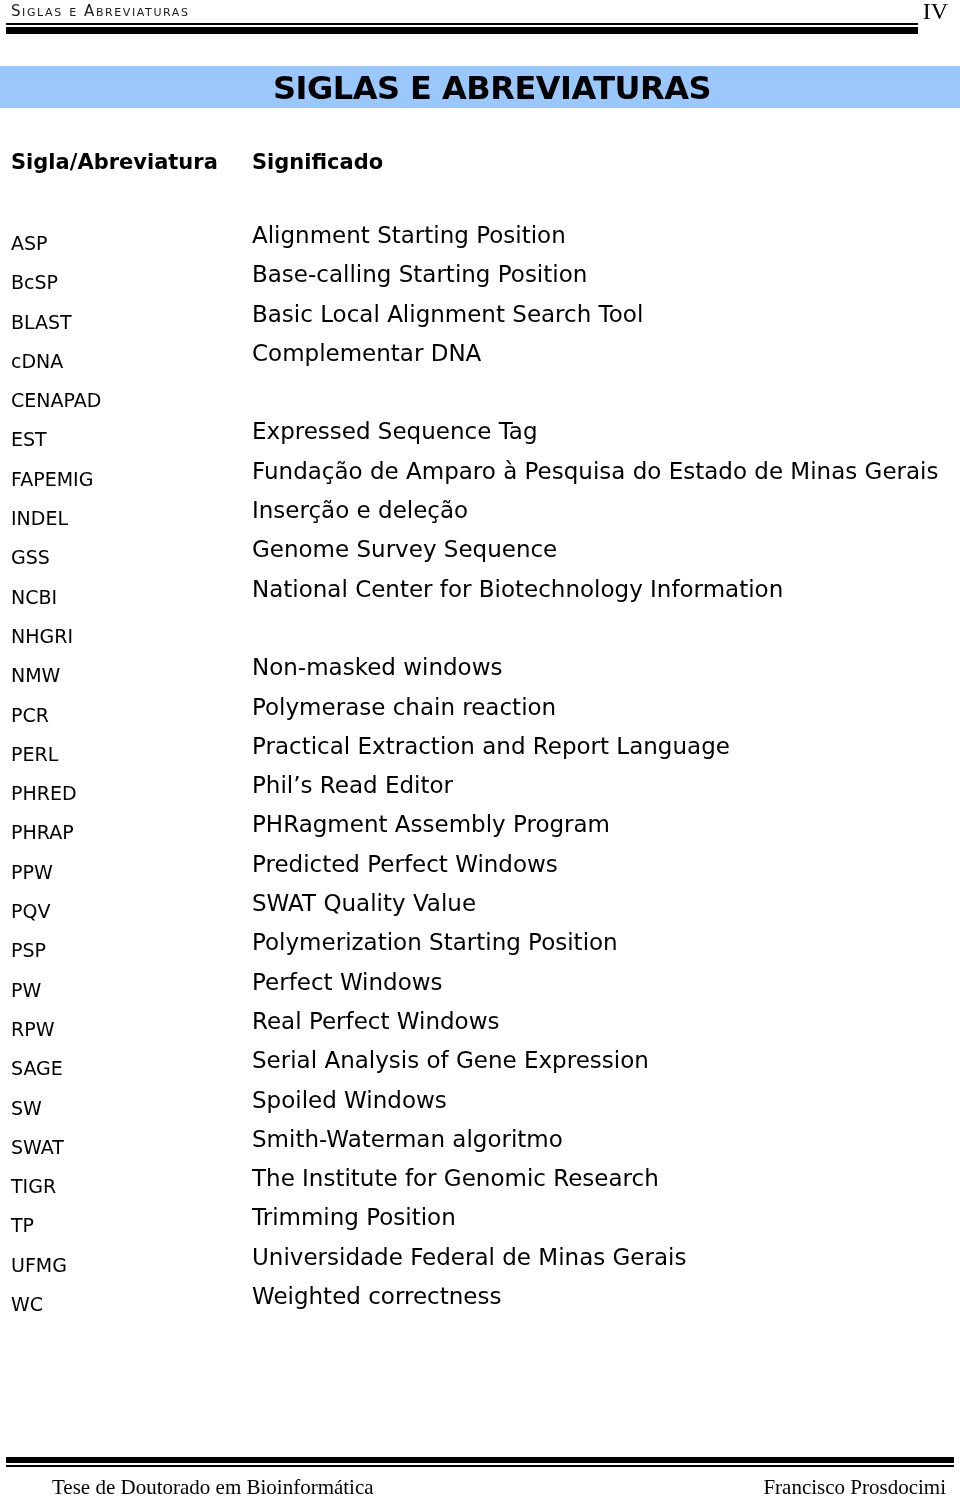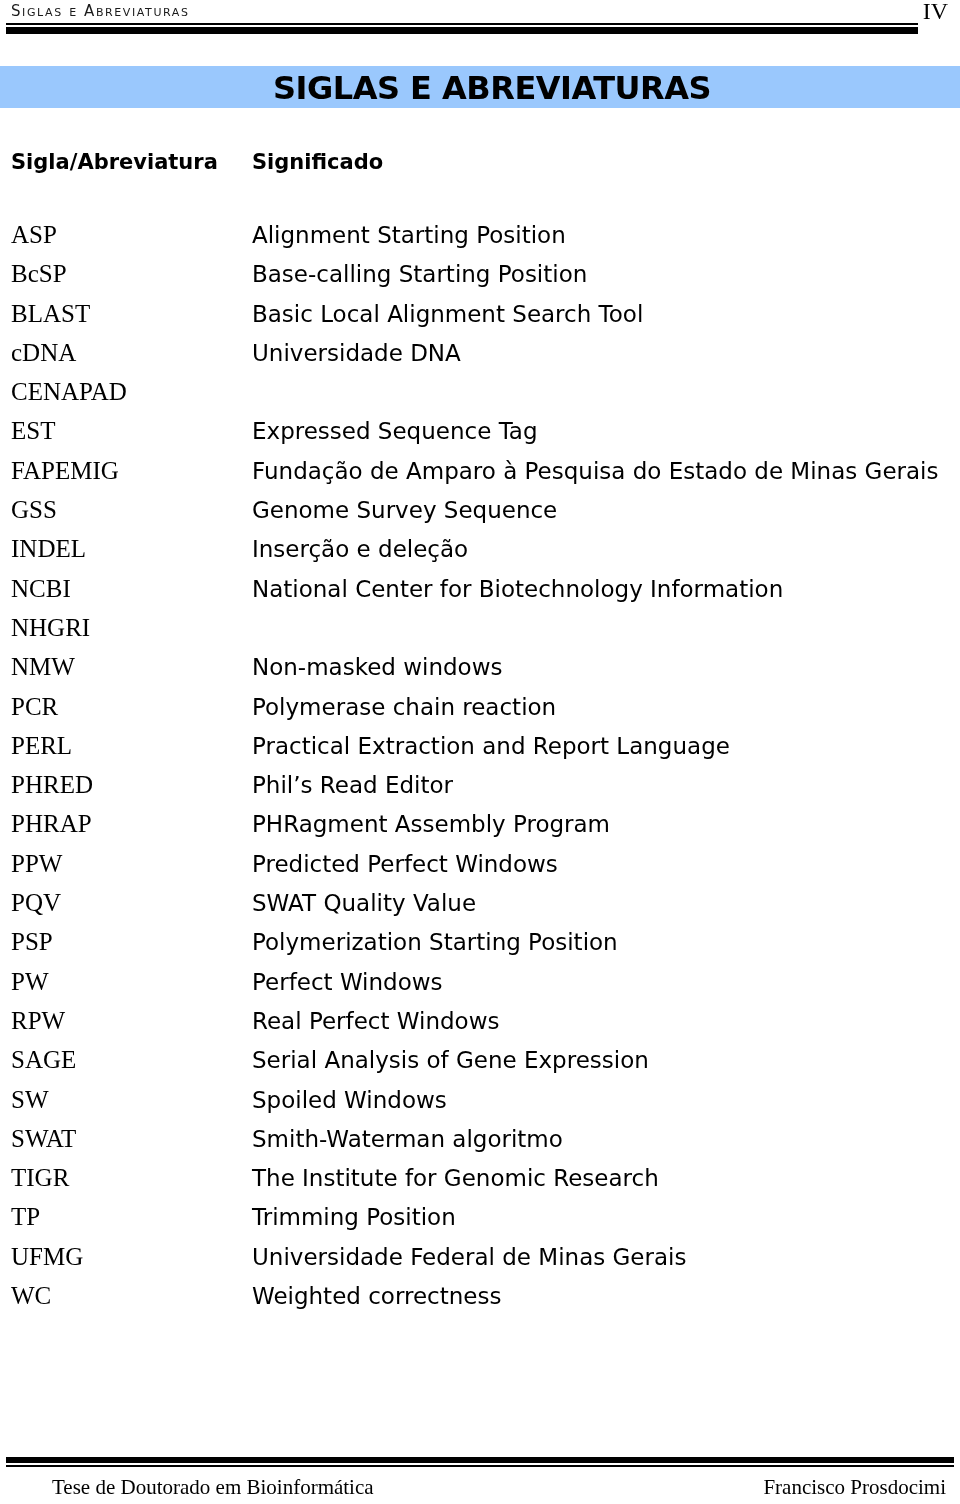--- a/index.html
+++ b/index.html
@@ -128,25 +128,24 @@
     top: 222px;
     width: 960px;
   }
   .abbr-row {
     position: relative;
     height: 39.3px;
   }
   .abbr-sigla {
     position: absolute;
     left: 11px;
-    top: 0;
-    font-size: 25px;
+    top: 8px;
+    font-size: 19px;
     line-height: 26px;
     white-space: nowrap;
-    font-family: Liberation Serif, serif;
   }
   .abbr-sig {
     position: absolute;
     left: 252px;
     top: 0;
     font-size: 23px;
     line-height: 26px;
     white-space: nowrap;
   }
 
@@ -220,40 +219,40 @@
     <div class="abbr-row">
       <div class="abbr-sigla">BcSP</div>
       <div class="abbr-sig">Base-calling Starting Position</div>
     </div>
     <div class="abbr-row">
       <div class="abbr-sigla">BLAST</div>
       <div class="abbr-sig">Basic Local Alignment Search Tool</div>
     </div>
     <div class="abbr-row">
       <div class="abbr-sigla">cDNA</div>
-      <div class="abbr-sig">Universidade DNA</div>
+      <div class="abbr-sig">Complementar DNA</div>
     </div>
     <div class="abbr-row">
       <div class="abbr-sigla">CENAPAD</div>
     </div>
     <div class="abbr-row">
       <div class="abbr-sigla">EST</div>
       <div class="abbr-sig">Expressed Sequence Tag</div>
     </div>
     <div class="abbr-row">
       <div class="abbr-sigla">FAPEMIG</div>
       <div class="abbr-sig">Fundação de Amparo à Pesquisa do Estado de Minas Gerais</div>
     </div>
     <div class="abbr-row">
+      <div class="abbr-sigla">INDEL</div>
+      <div class="abbr-sig">Inserção e deleção</div>
+    </div>
+    <div class="abbr-row">
       <div class="abbr-sigla">GSS</div>
       <div class="abbr-sig">Genome Survey Sequence</div>
-    </div>
-    <div class="abbr-row">
-      <div class="abbr-sigla">INDEL</div>
-      <div class="abbr-sig">Inserção e deleção</div>
     </div>
     <div class="abbr-row">
       <div class="abbr-sigla">NCBI</div>
       <div class="abbr-sig">National Center for Biotechnology Information</div>
     </div>
     <div class="abbr-row">
       <div class="abbr-sigla">NHGRI</div>
     </div>
     <div class="abbr-row">
       <div class="abbr-sigla">NMW</div>

